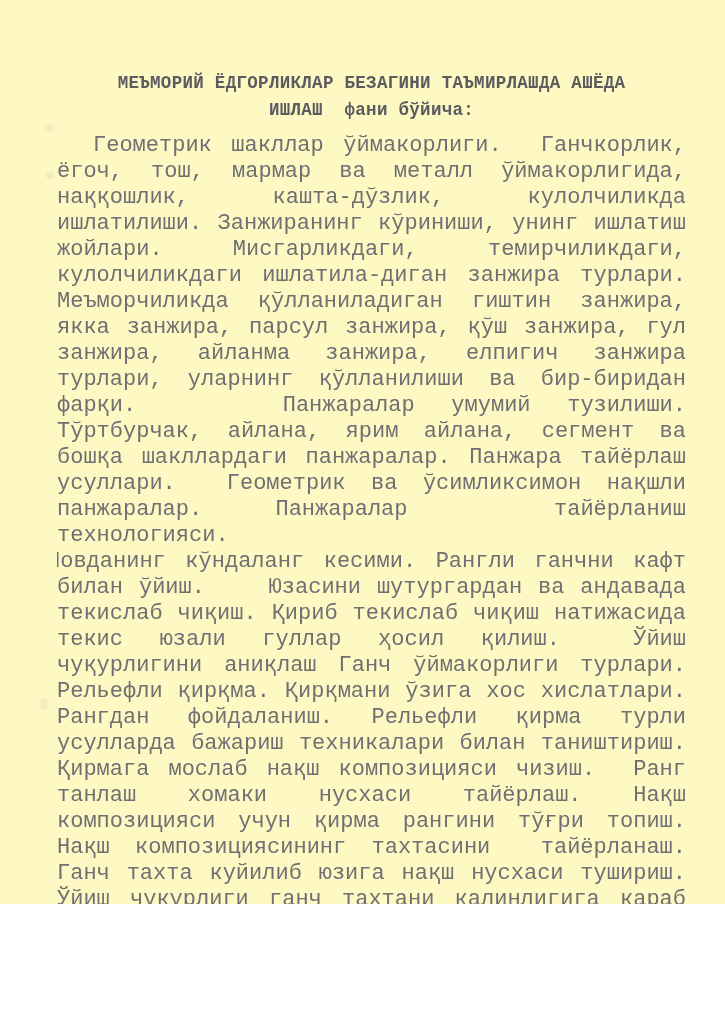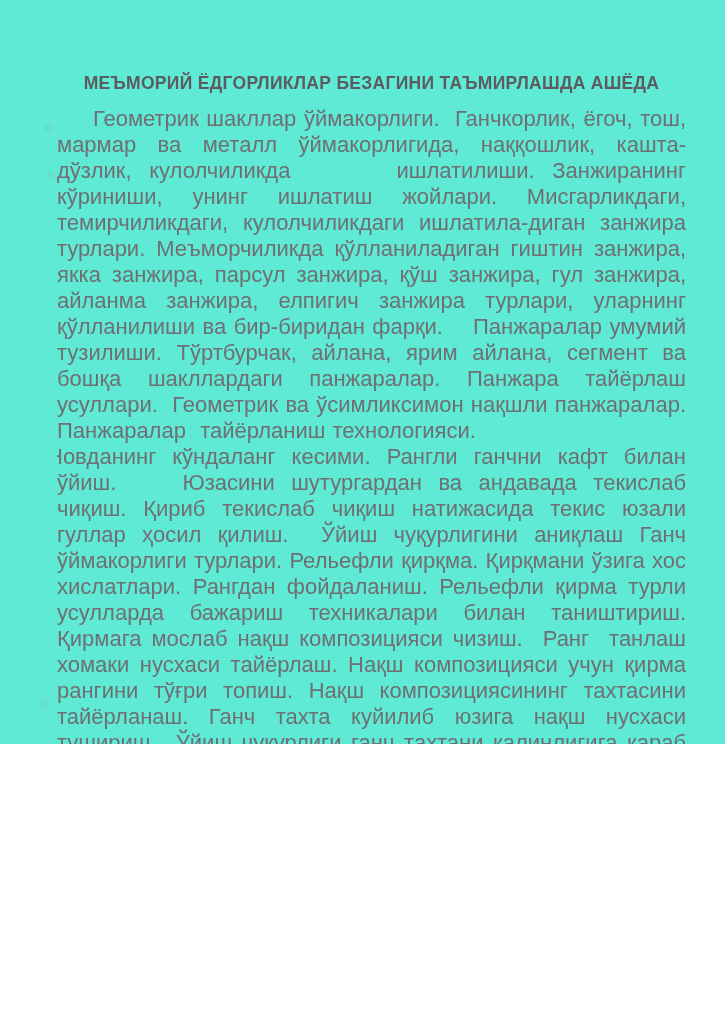--- a/index.html
+++ b/index.html
@@ -3,23 +3,23 @@
 <meta charset="utf-8">
 <style>
   html, body {
     margin: 0;
     padding: 0;
     background: #ffffff;
   }
   .page {
     position: relative;
     width: 725px;
-    height: 744px;
-    background: #5eead4;
-    font-family: Liberation Sans, sans-serif;
+    height: 904px;
+    background: #fef9c3;
+    font-family: Liberation Mono, monospace;
     overflow: hidden;
     box-sizing: border-box;
   }
   .content {
     position: absolute;
     top: 70px;
     left: 57px;
     width: 629px;
     height: 860px;
     overflow: hidden;
@@ -70,21 +70,21 @@
 </style>
 </head>
 <body>
 
 <div class="page">
   <div class="speck s1"></div>
   <div class="speck s2"></div>
   <div class="speck s3"></div>
 
   <div class="content">
-    <div class="doc-title"><span>МЕЪМОРИЙ ЁДГОРЛИКЛАР БЕЗАГИНИ ТАЪМИРЛАШДА АШЁДА</span><br></div>
+    <div class="doc-title"><span>МЕЪМОРИЙ ЁДГОРЛИКЛАР БЕЗАГИНИ ТАЪМИРЛАШДА АШЁДА</span><br><span>ИШЛАШ  фани бўйича:</span></div>
 
     <p class="para first-indent">Геометрик шакллар ўймакорлиги.  Ганчкорлик, ёгоч, тош, мармар ва металл ўймакорлигида, наққошлик, кашта-дўзлик, кулолчиликда      ишлатилиши. Занжиранинг кўриниши, унинг ишлатиш жойлари. Мисгарликдаги, темирчиликдаги, кулолчиликдаги ишлатила-диган занжира турлари. Меъморчиликда қўлланиладиган гиштин занжира, якка занжира, парсул занжира, қўш занжира, гул занжира, айланма занжира, елпигич занжира турлари, уларнинг қўлланилиши ва бир-биридан фарқи.    Панжаралар умумий тузилиши. Тўртбурчак, айлана, ярим айлана, сегмент ва бошқа шакллардаги панжаралар. Панжара тайёрлаш усуллари.  Геометрик ва ўсимликсимон нақшли панжаралар. Панжаралар  тайёрланиш технологияси.</p>
 
     <p class="para hang-left">Новданинг кўндаланг кесими. Рангли ганчни кафт билан ўйиш.    Юзасини шутургардан ва андавада текислаб чиқиш. Қириб текислаб чиқиш натижасида текис юзали гуллар ҳосил қилиш.  Ўйиш чуқурлигини аниқлаш Ганч ўймакорлиги турлари. Рельефли қирқма. Қирқмани ўзига хос хислатлари. Рангдан фойдаланиш. Рельефли қирма турли усулларда бажариш техникалари билан таништириш. Қирмага мослаб нақш композицияси чизиш.  Ранг  танлаш хомаки нусхаси тайёрлаш. Нақш композицияси учун қирма рангини тўғри топиш. Нақш композициясининг тахтасини  тайёрланаш. Ганч тахта куйилиб юзига нақш нусхаси тушириш.  Ўйиш чуқурлиги ганч тахтани қалинлигига қараб танлаш. Ўйма рельефлар. Пардоз турлари ва уларни кўлланиш усуллари. Гул, барг ва новдаларга кулчагул шаклида пардоз бериш.  Ганч ўймакорлиги турлари.  Уста Ширин Муродов ижоди.  Нақш композициясини тузиш уни шаффоф (калька) когозга кўчириш, ахта тайёрлаш, тошойнани рамкага жойлаштириш ва ховонда тайёрлаш уни тошойнага куйиш. Ганч тахта устига нақш нусхасини тушириш, нақш чизикларини сиёҳли қаламда чизиб чиқиш, нақш заминини ўйиш. Рельефга пардоз бериш, тошойнани тозалаш, ўймани керакли жойга ўрнатиш.   Тошойнага ўйма бажариш. Ислимий намоён. Намоён ислимий нақш. Намоён гирихдан ташкил топган бўлса, уни ҳам асосий, ҳам тўлдирувчи гирихларга бойиш мумкин, яъни йирик гирихлар ичига майда гирихлар чизилади. XIX асрнинг ўрталарида ҳар бир воҳанинг намоёнлари ўзига хос бўлиб, улар бир- биридан фарқи. XVIII аср охири ва XIX аср бошига оид деворий нақш безаклари. XVIII аср охири ва XIX аср бошига оид Бухор, Тошкент, Қўқон, Самарқанд ва Хоразм деворий нақш безаклар. Хока тайёрлаш. Ёгоч бўлакларини куйдириб, кукуни майдаланилади ва докага кичик ёстиқча сифатида солиниб богланади. Оқ замин юзасига тешилган хитой қогозидаги нақш безагидагини қўйиб, нақш юзасидан хока суриб чиқиш. Ахтани юзадан олганимизда қора нуқталардан ташкил топган нақш чизиқларни</p>
   </div>
 
   <div class="page-number">6</div>
 </div>
 
 </body></html>

